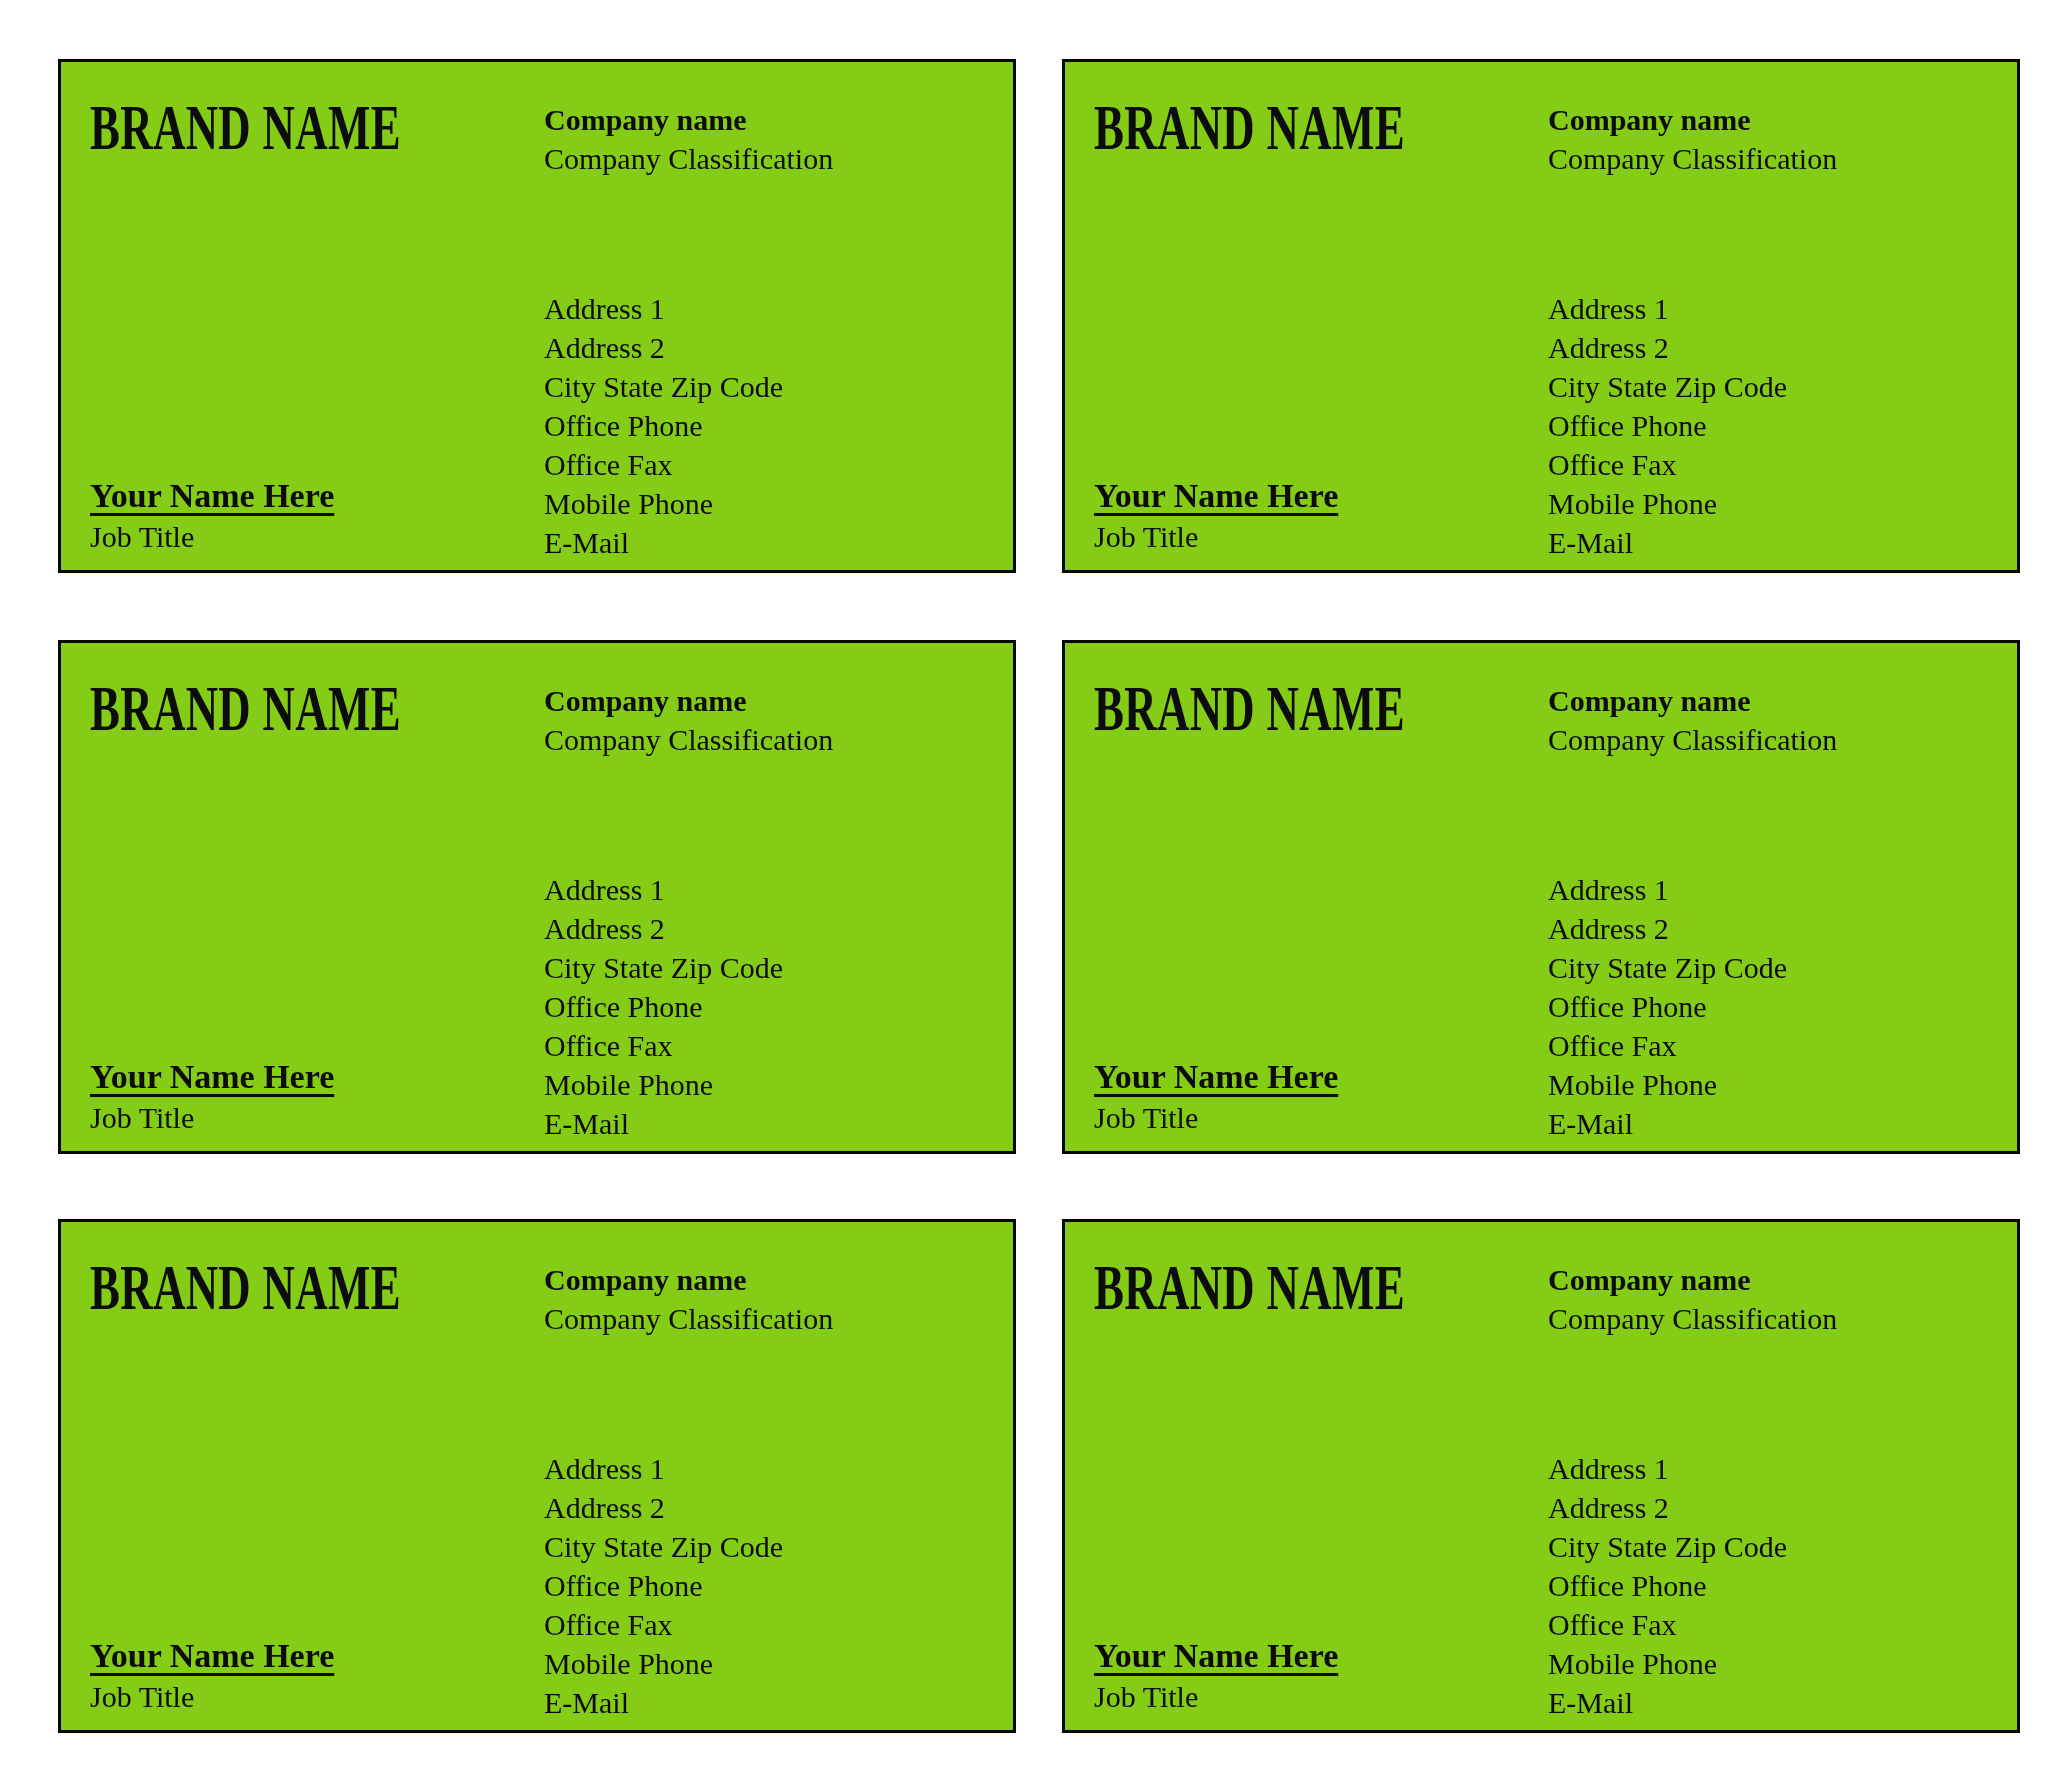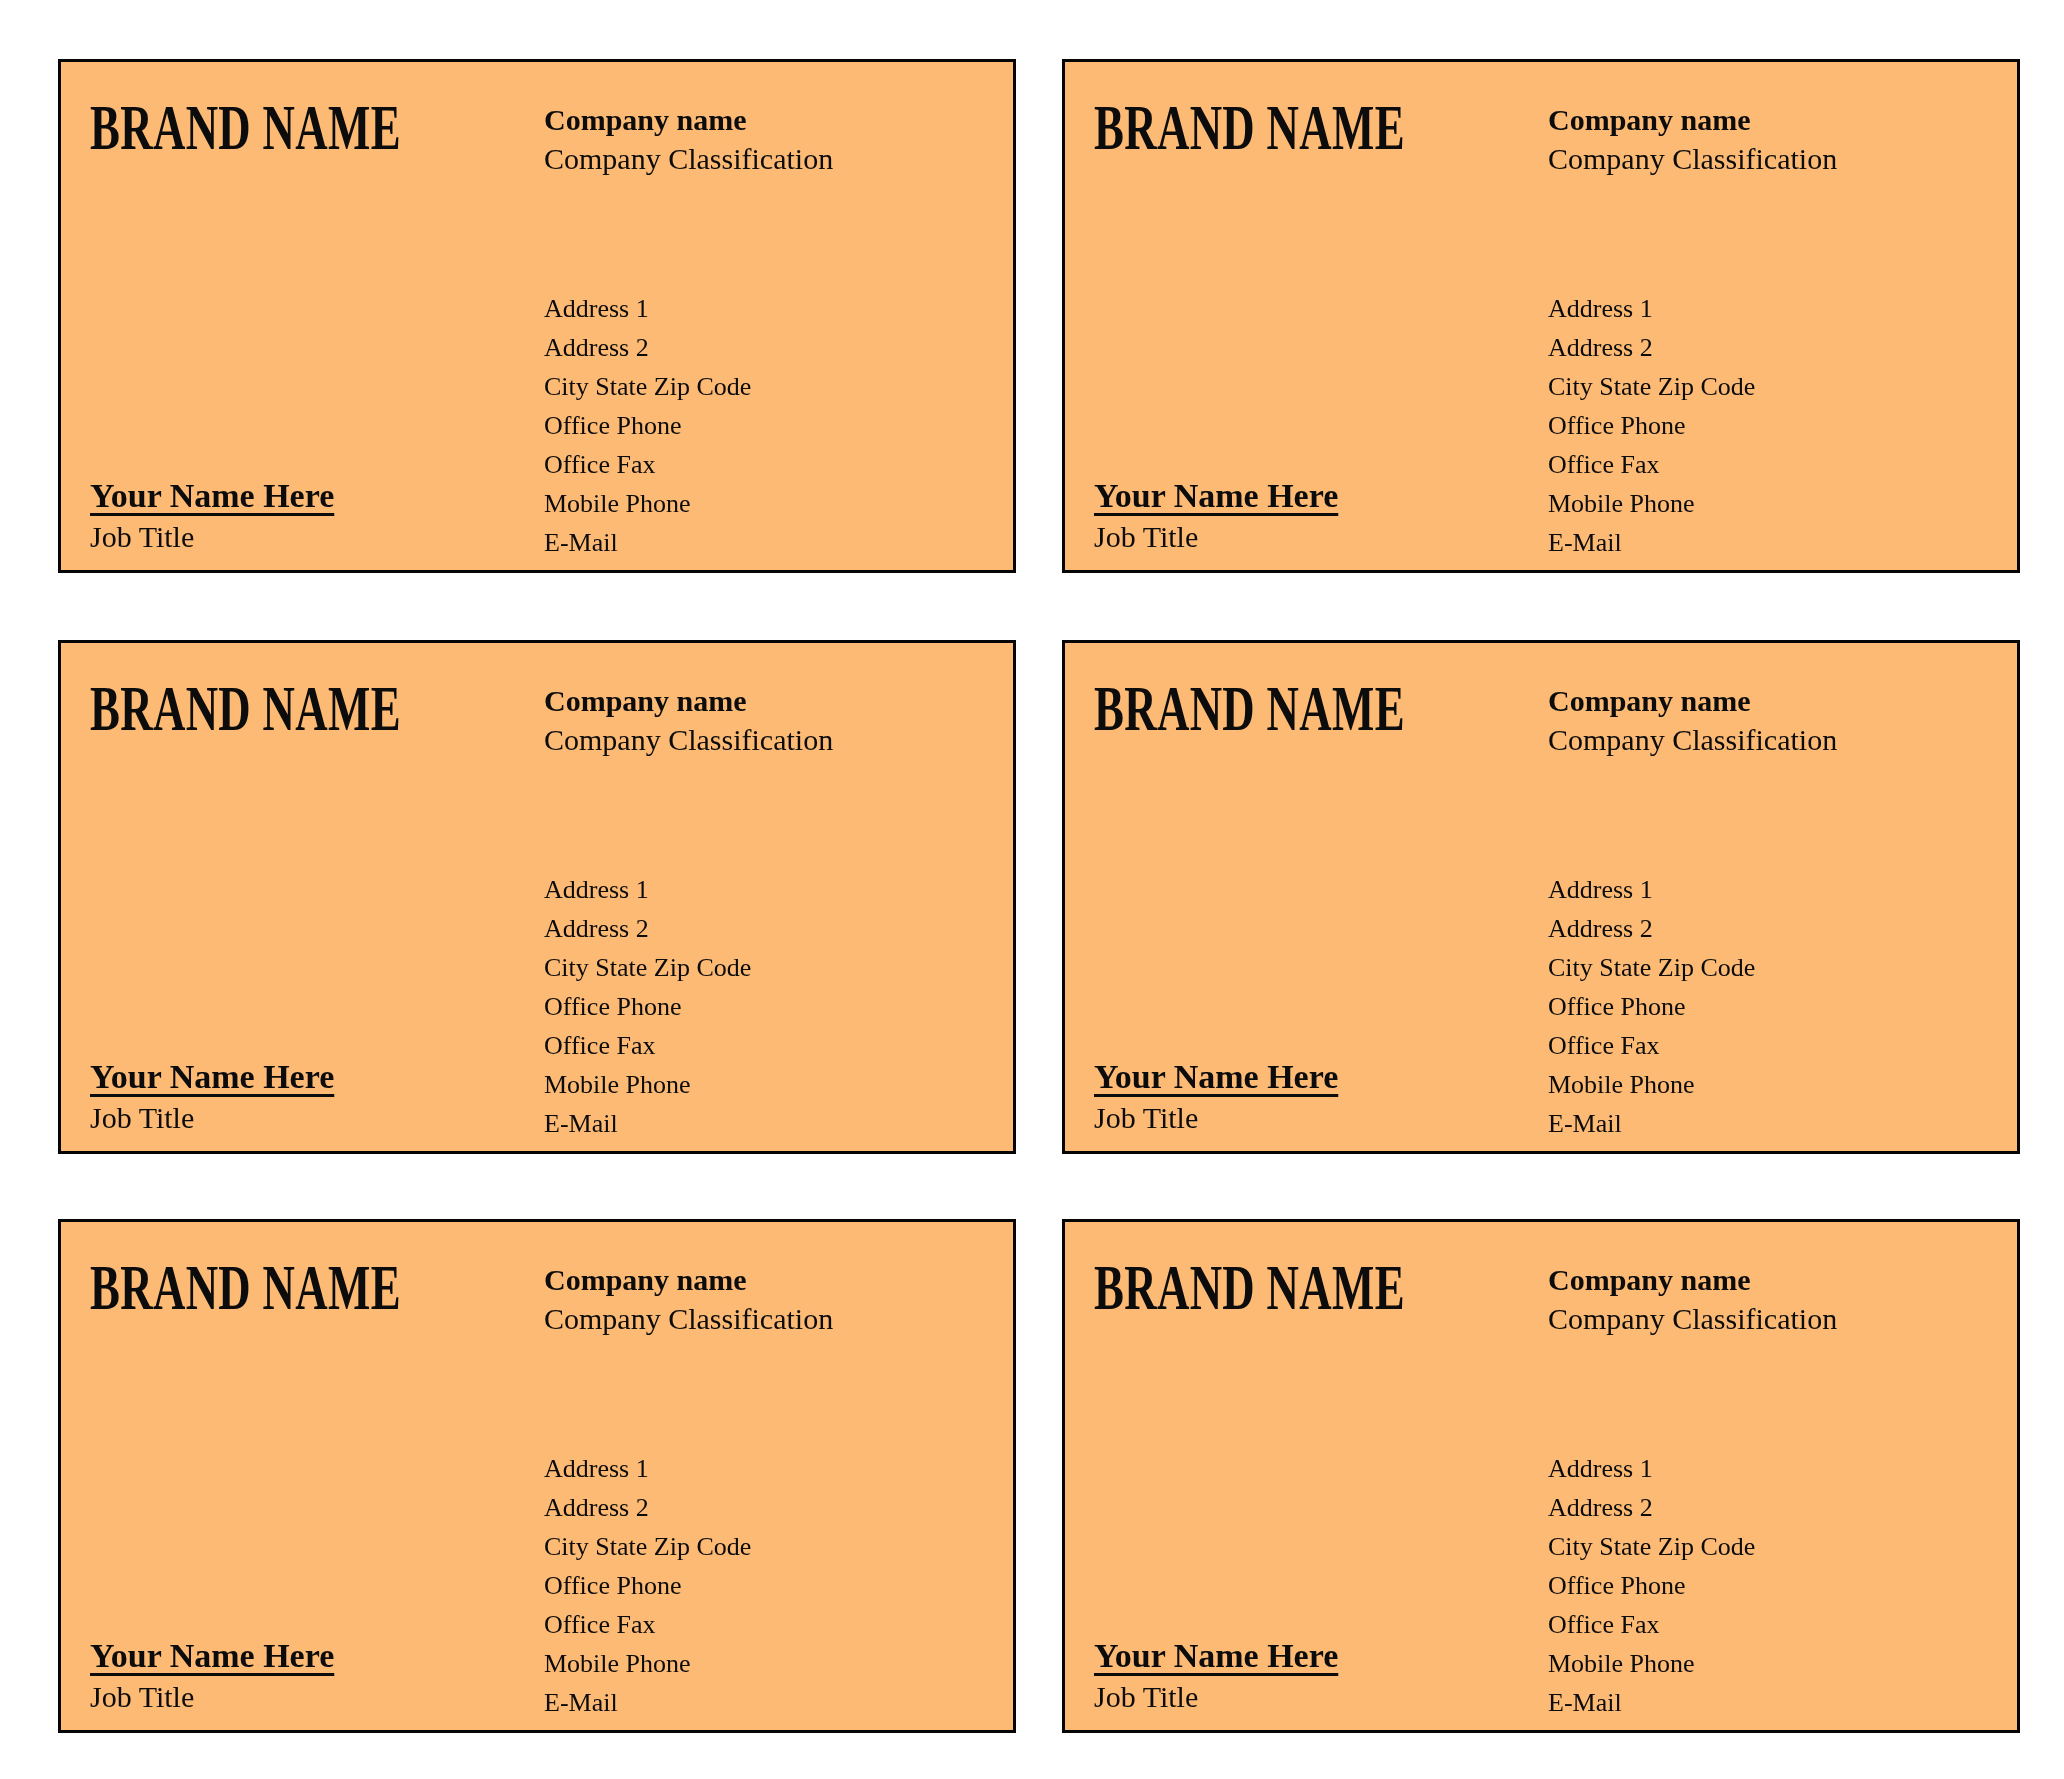--- a/index.html
+++ b/index.html
@@ -14,21 +14,21 @@
     background: #ffffff;
     font-family: "Liberation Serif", "DejaVu Serif", serif;
     color: #0c0c0c;
   }
   .card {
     position: absolute;
     width: 958px;
     height: 514px;
     box-sizing: border-box;
     border: 3.9px solid #050505;
-    background: #fdba74;
+    background: #84cc16;
     overflow: hidden;
   }
   .card:nth-of-type(1) { left: 58px;   top: 59px;   }
   .card:nth-of-type(2) { left: 1062px; top: 59px;   }
   .card:nth-of-type(3) { left: 58px;   top: 640px;  }
   .card:nth-of-type(4) { left: 1062px; top: 640px;  }
   .card:nth-of-type(5) { left: 58px;   top: 1219px; }
   .card:nth-of-type(6) { left: 1062px; top: 1219px; }
 
   .brand {
@@ -48,21 +48,21 @@
     left: 483px;
     top: 38px;
     font-size: 30px;
     line-height: 39px;
   }
   .company-name { font-weight: 700; }
   .address {
     position: absolute;
     left: 483px;
     top: 227px;
-    font-size: 26px;
+    font-size: 30px;
     line-height: 39px;
   }
   .person {
     position: absolute;
     left: 29px;
     top: 413px;
   }
   .person-name {
     font-size: 34px;
     line-height: 42px;

